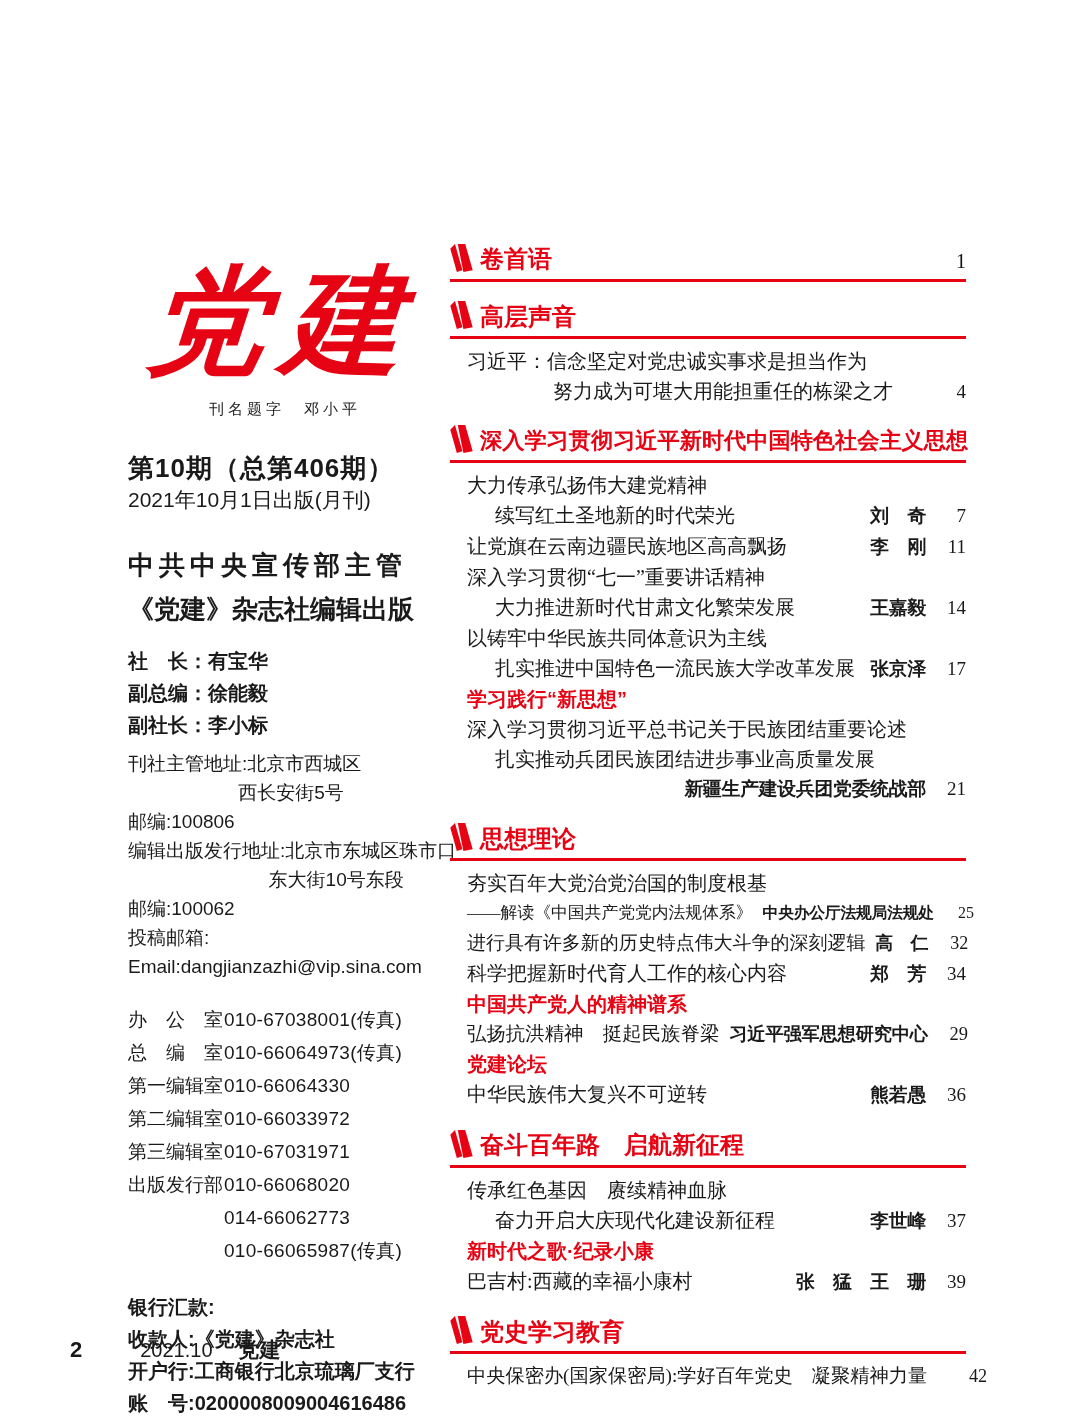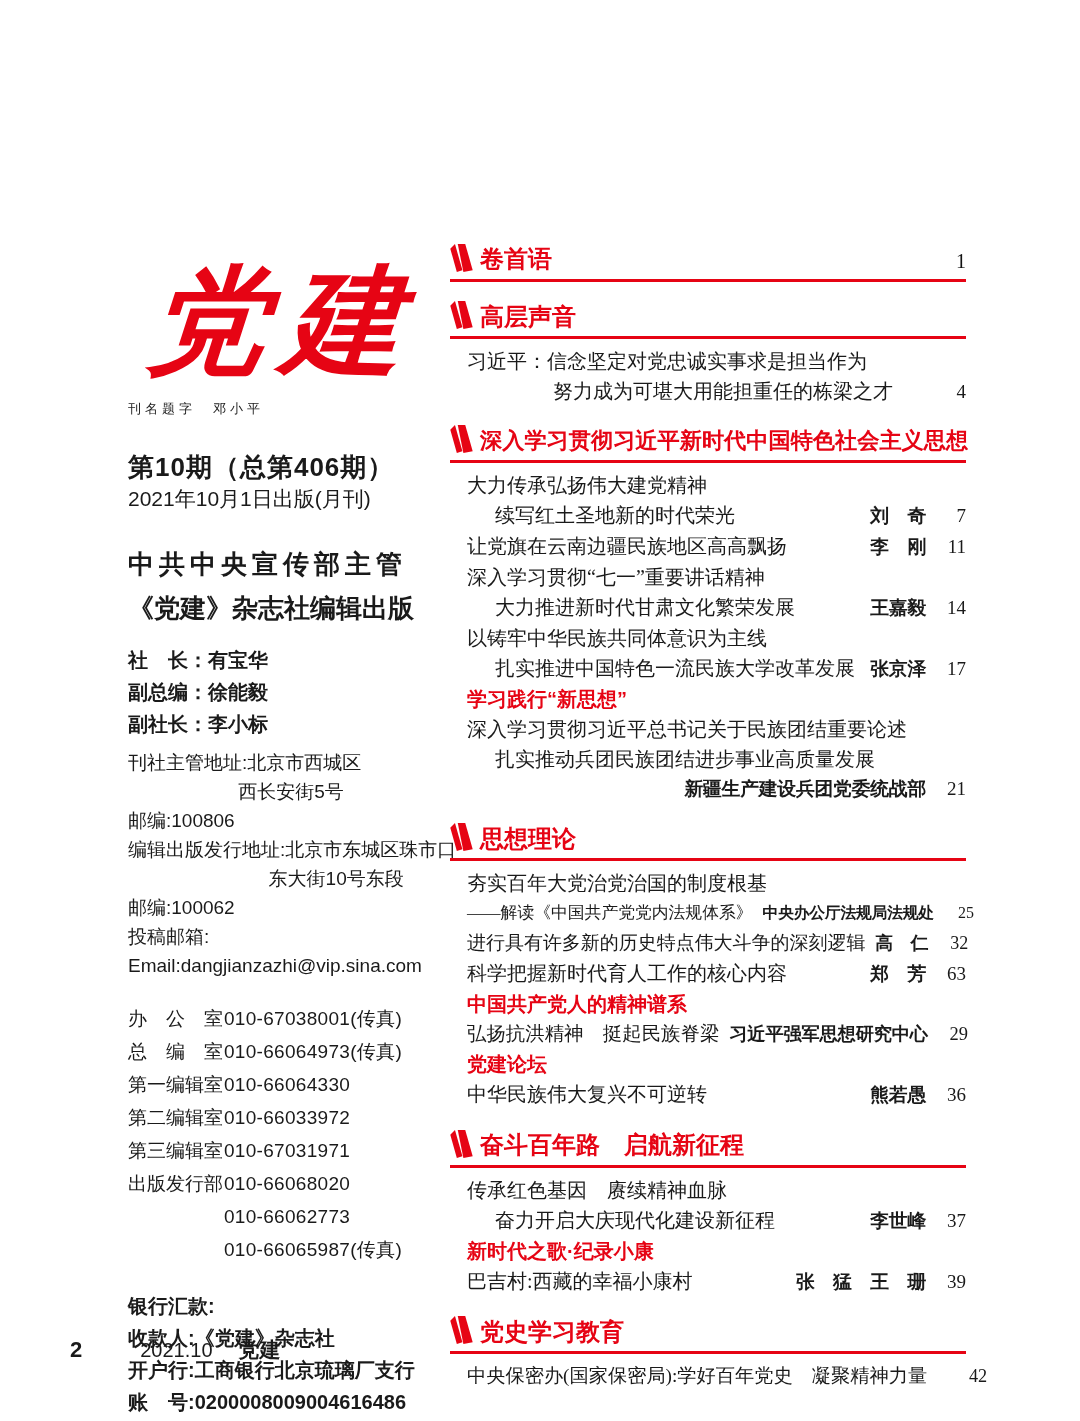--- a/index.html
+++ b/index.html
@@ -9,22 +9,22 @@
     font-family:"Liberation Sans", sans-serif; color:var(--ink); overflow:hidden;
   }
   
   .left-col { position:absolute; left:128px; top:250px; width:314px; }
   .logo {
     color:var(--red); font-family:"DejaVu Serif", serif; font-weight:bold; font-style:italic;
     font-size:118px; line-height:1.2; text-align:center; letter-spacing:18px;
     transform:skewX(-4deg); white-space:nowrap;
   }
   .inscription {
-    margin-top:8px; font-family:"Liberation Serif", serif;
-    font-size:13px; letter-spacing:4px; color:#222;
+    margin-top:8px; text-align:center; font-family:"Liberation Serif", serif;
+    font-size:15px; letter-spacing:4px; color:#222;
   }
   .issue-no { margin-top:32px; font-size:26px; font-weight:bold; letter-spacing:1px; }
   .pub-date { margin-top:0; font-size:21px; }
   .supervisor { margin-top:34px; font-size:26px; font-weight:bold; letter-spacing:5px; white-space:nowrap; }
   .publisher { margin-top:9px; font-size:26px; font-weight:bold; white-space:nowrap; }
   .staff { margin-top:18px; }
   .staff-line { font-size:20px; font-weight:bold; line-height:32px; }
   .contact { margin-top:8px; }
   .contact-line { font-size:19px; line-height:29px; white-space:nowrap; }
   .phones { margin-top:22px; }
@@ -100,21 +100,21 @@
       <div class="phone-row">
         <span class="phone-label">第三编辑室</span>
         <span class="phone-num">010-67031971</span>
       </div>
       <div class="phone-row">
         <span class="phone-label">出版发行部</span>
         <span class="phone-num">010-66068020</span>
       </div>
       <div class="phone-row">
         <span class="phone-label"></span>
-        <span class="phone-num">010-66062773</span>
+        <span class="phone-num">014-66062773</span>
       </div>
       <div class="phone-row">
         <span class="phone-label"></span>
         <span class="phone-num">010-66065987(传真)</span>
       </div>
     </div>
   <div class="bank" id="bank-lines">
       <div class="bank-line">银行汇款:</div>
       <div class="bank-line">收款人:《党建》杂志社</div>
       <div class="bank-line">开户行:工商银行北京琉璃厂支行</div>
@@ -221,21 +221,21 @@
           <span class="p">25</span>
         </div>
         <div class="toc-row" style="font-size: 18.9734px;">
           <span class="t">进行具有许多新的历史特点伟大斗争的深刻逻辑</span>
           <span class="a">高　仁</span>
           <span class="p">32</span>
         </div>
         <div class="toc-row">
           <span class="t">科学把握新时代育人工作的核心内容</span>
           <span class="a">郑　芳</span>
-          <span class="p">63</span>
+          <span class="p">34</span>
         </div>
         <div class="toc-sub">中国共产党人的精神谱系</div>
         <div class="toc-row" style="font-size: 19.4163px;">
           <span class="t">弘扬抗洪精神　挺起民族脊梁</span>
           <span class="a">习近平强军思想研究中心</span>
           <span class="p">29</span>
         </div>
         <div class="toc-sub">党建论坛</div>
         <div class="toc-row">
           <span class="t">中华民族伟大复兴不可逆转</span>

